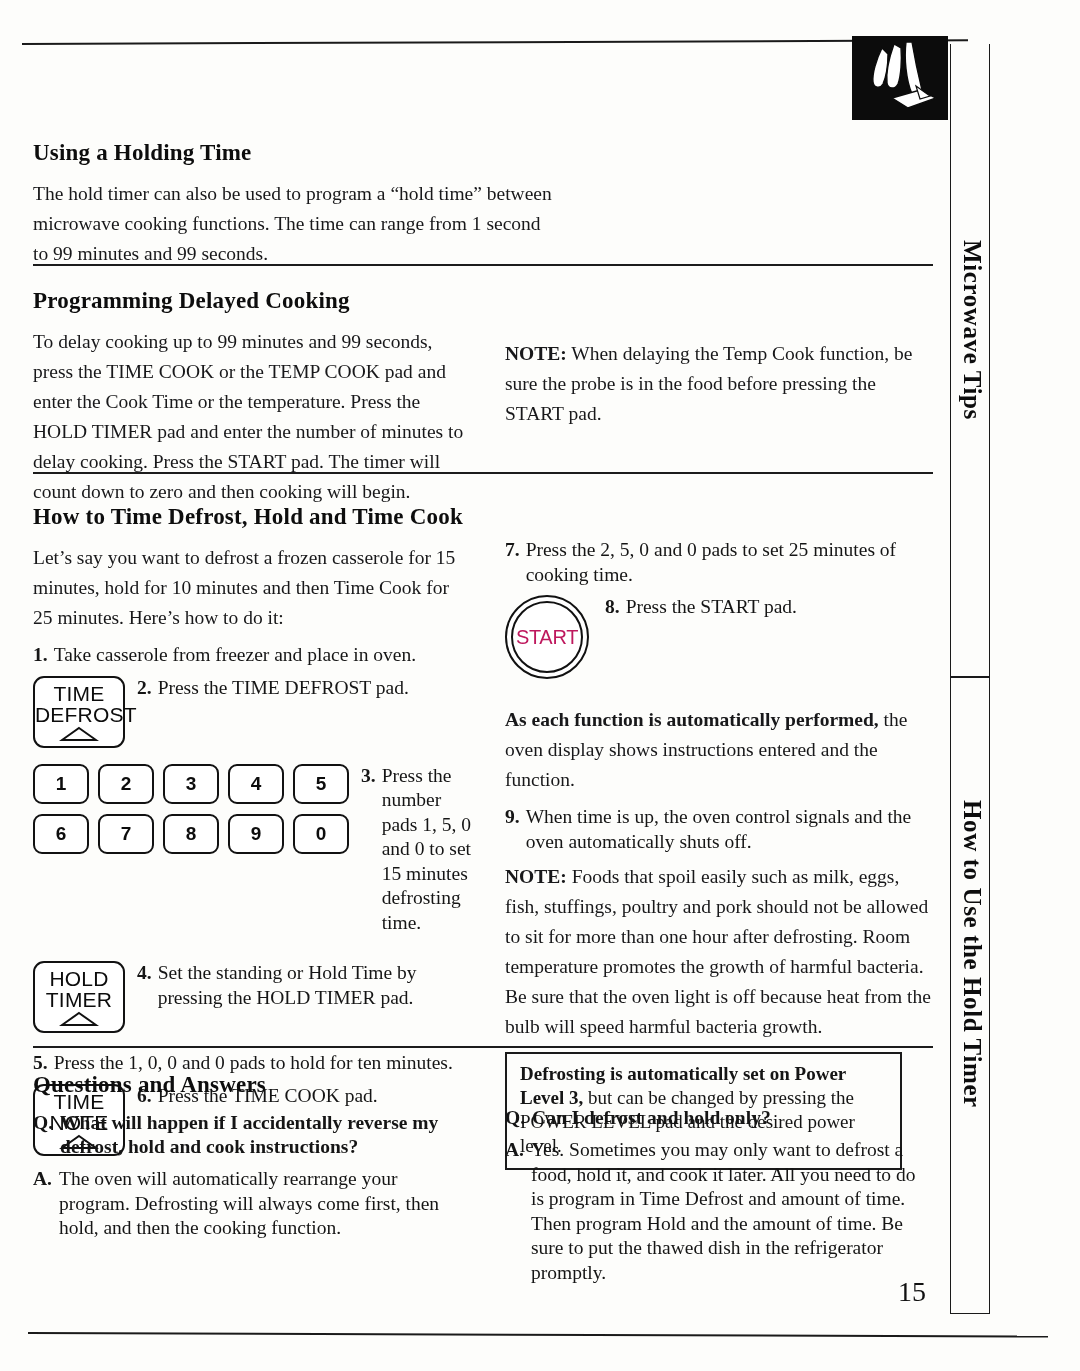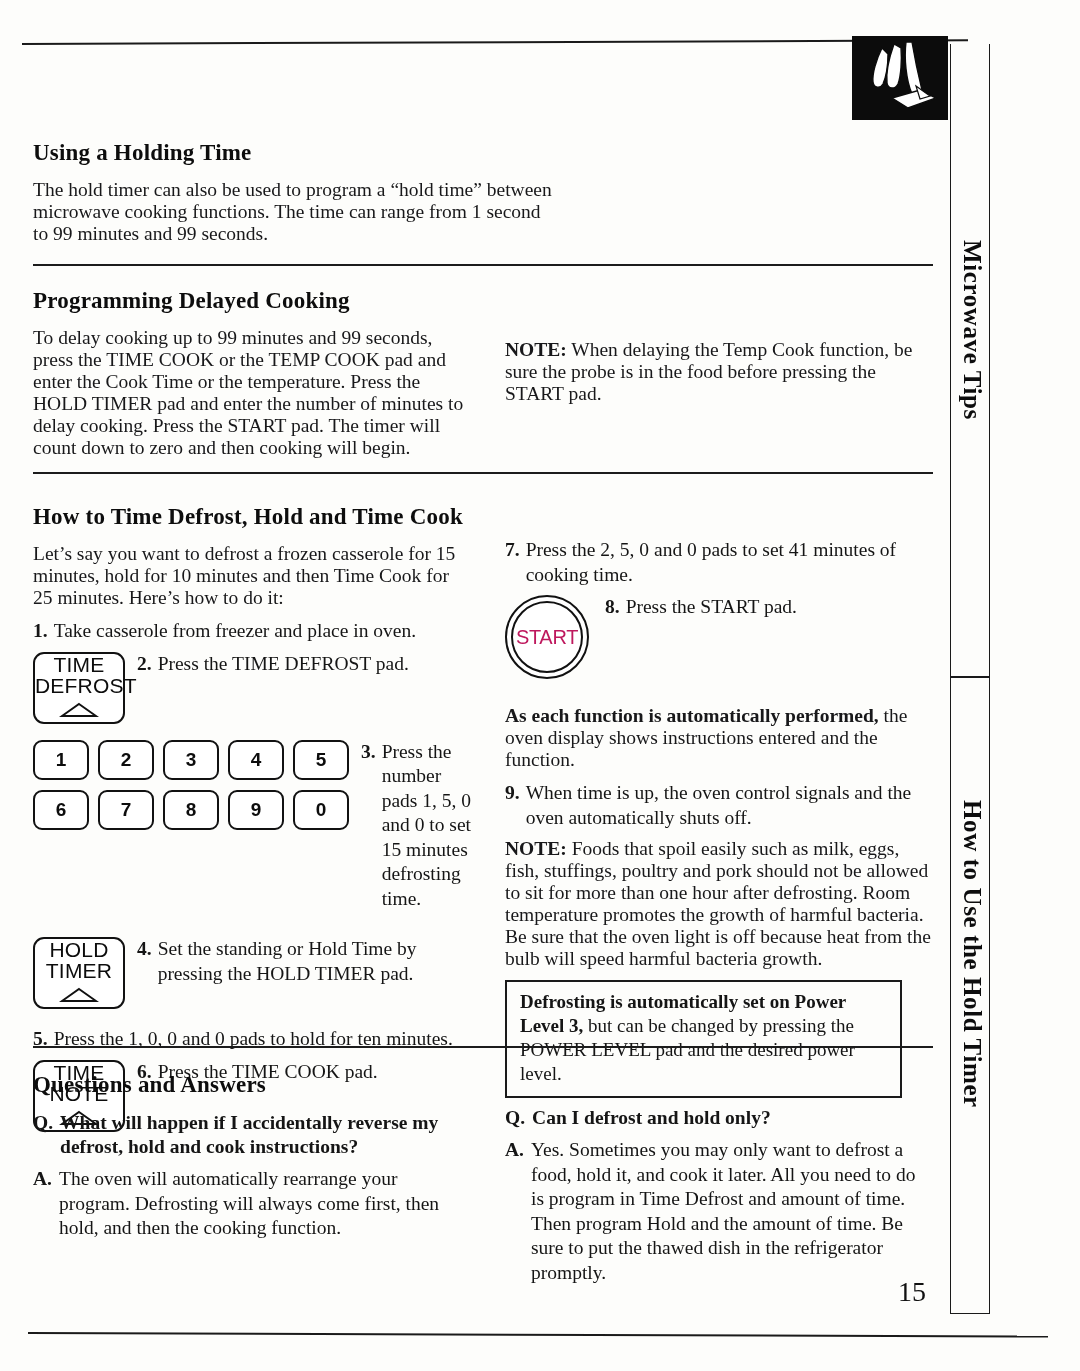--- a/index.html
+++ b/index.html
@@ -95,21 +95,21 @@
   h2.sect {
     font-family: "Liberation Serif", "DejaVu Serif", serif;
     font-weight: bold;
     font-size: 23px;
     margin: 0 0 13px 0;
     letter-spacing: 0.2px;
     color: #0d0d0d;
   }
   p.body {
     font-size: 19.5px;
-    line-height: 22px;
+    line-height: 30px;
     margin: 0 0 10px 0;
     color: #18181a;
   }
   p.body b, .bold { font-weight: bold; }
 
   .hr-sect {
     position: absolute;
     left: 33px;
     width: 900px;
     height: 2px;
@@ -137,20 +137,21 @@
     border: 2.4px solid #111;
     border-radius: 11px;
     background: #fff;
     text-align: center;
     font-family: "Liberation Sans", "DejaVu Sans", sans-serif;
     color: #0c0c0c;
   }
   .pad-big {
     width: 92px;
     height: 72px;
+    padding-top: 5px;
   }
   .pad-big .l1, .pad-big .l2 {
     font-size: 21px;
     line-height: 21px;
     letter-spacing: 0.2px;
     font-weight: 400;
   }
   .pad-tri {
     position: absolute;
     left: 50%;
@@ -369,21 +370,21 @@
       <div class="step" style="margin-left:2px;">
         <span class="num">6.</span>
         <span class="txt">Press the TIME COOK pad.</span>
       </div>
     </div>
   </div>
 
   <div class="col-right" style="top:538px;">
     <div class="step">
       <span class="num">7.</span>
-      <span class="txt">Press the 2, 5, 0 and 0 pads to set 41 minutes of cooking time.</span>
+      <span class="txt">Press the 2, 5, 0 and 0 pads to set 25 minutes of cooking time.</span>
     </div>
 
     <div class="clearfix" style="margin-top:2px;">
       <div class="float-pad" style="margin-right:16px;">
         <div class="start-pad">
           <div class="inner">START</div>
         </div>
       </div>
       <div class="step" style="margin-left:4px;">
         <span class="num">8.</span>

